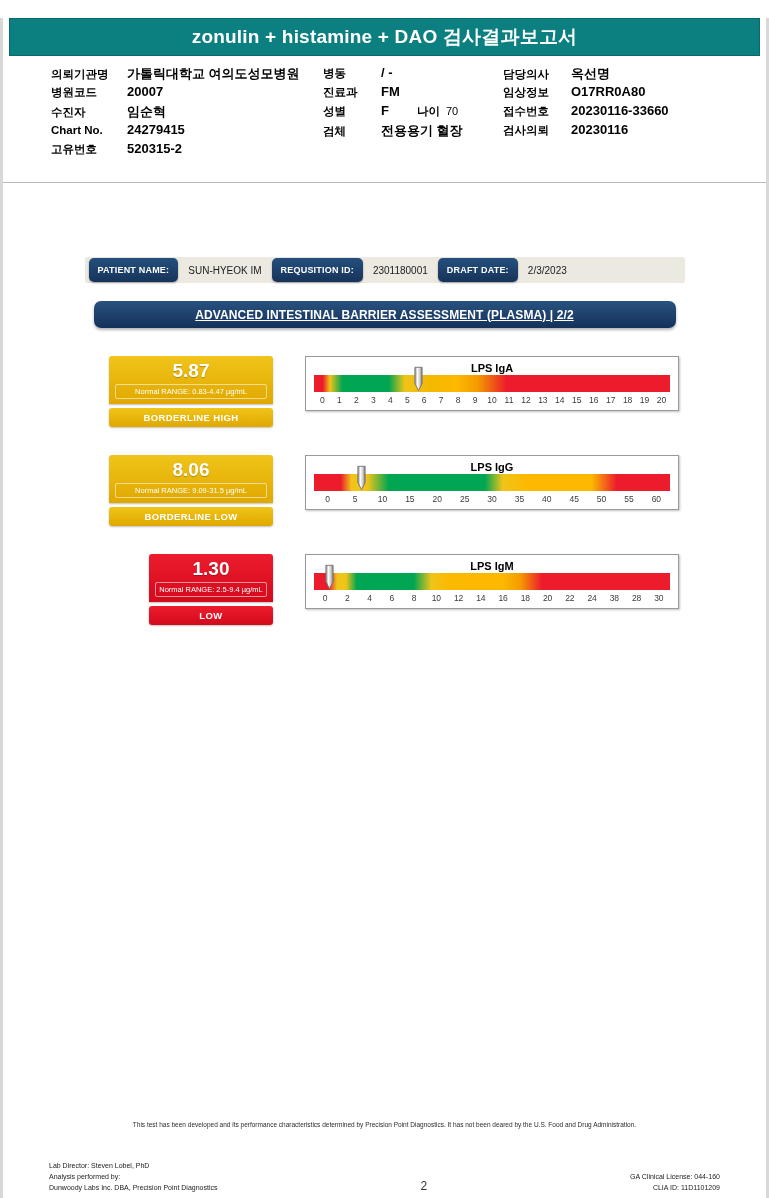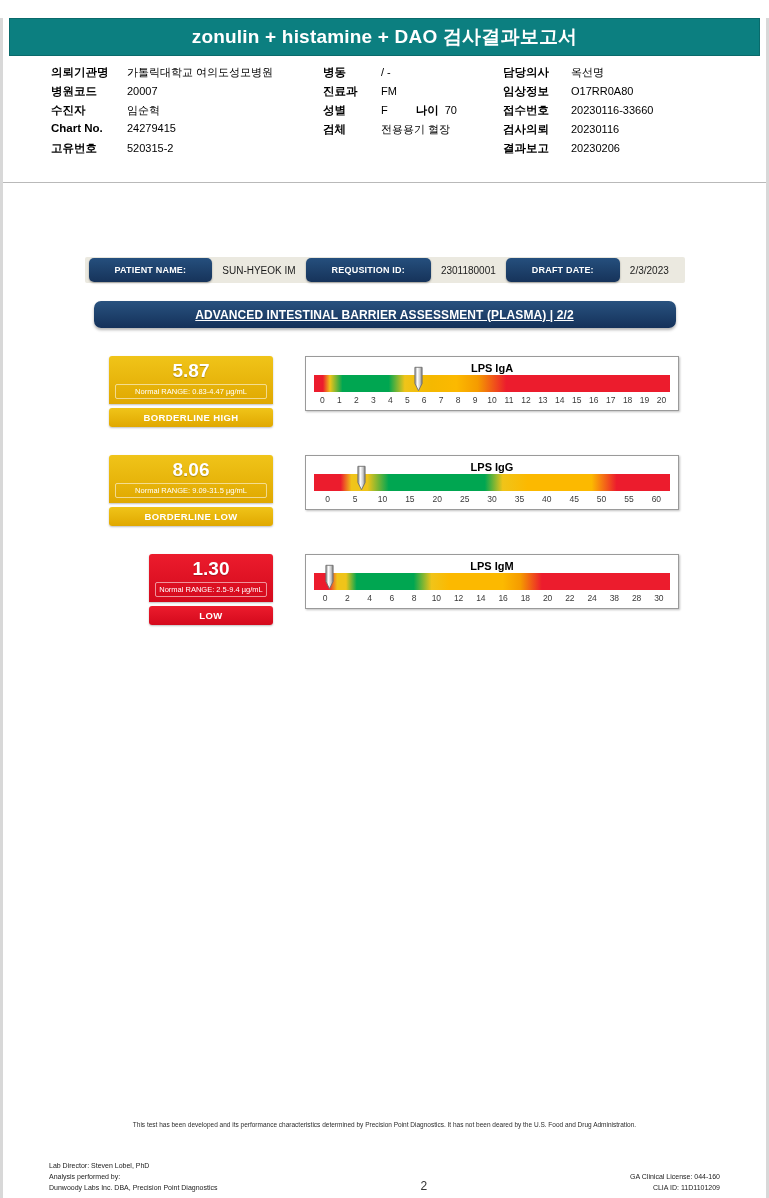--- a/index.html
+++ b/index.html
@@ -62,21 +62,21 @@
   }
   .kr-label {
     font-weight: bold;
     font-size: 11.5px;
     flex: 0 0 auto;
     margin-left: 24px;
   }
   .kr-col-1 .kr-label { width: 76px; }
   .kr-col-2 .kr-label { width: 58px; }
   .kr-col-3 .kr-label { width: 68px; }
-  .kr-val { font-size: 11px; font-weight: normal; }
+  .kr-val { font-size: 13px; font-weight: bold; }
   .kr-val-sub { font-weight: bold; font-size: 11.5px; margin: 0 6px 0 28px; }
   .kr-val-age { font-size: 11px; }
 
   .kr-divider {
     margin-top: 22px;
     border-top: 1px solid #b9b9b9;
     height: 1px;
   }
 
   
@@ -97,21 +97,21 @@
     background: linear-gradient(180deg, #254f7d 0%, #16335a 100%);
     color: #fff;
     font-size: 9px;
     font-weight: bold;
     letter-spacing: 0.2px;
     height: 24px;
     display: flex;
     align-items: center;
     justify-content: center;
     border-radius: 5px;
-    padding: 0 26px;
+    padding: 0 9px;
     box-shadow: 0 1px 2px rgba(0,0,0,0.35);
     white-space: nowrap;
     z-index: 2;
   }
   .meta-val {
     font-size: 10px;
     color: #1b1b1b;
     padding: 0 10px;
     white-space: nowrap;
   }
@@ -326,24 +326,20 @@
         <span class="kr-label">임상정보</span>
         <span class="kr-val">O17RR0A80</span>
       </div>
       <div class="kr-row">
         <span class="kr-label">접수번호</span>
         <span class="kr-val">20230116-33660</span>
       </div>
       <div class="kr-row">
         <span class="kr-label">검사의뢰</span>
         <span class="kr-val">20230116</span>
-      </div>
-      <div class="kr-row">
-        <span class="kr-label">결과보고</span>
-        <span class="kr-val">20230206</span>
       </div>
     </div>
   </div>
 
   <div class="kr-divider"></div>
 
   <div class="lab-body">
 
     <div class="meta-strip">
       <div class="meta-pill meta-pill-name">PATIENT NAME:</div>

